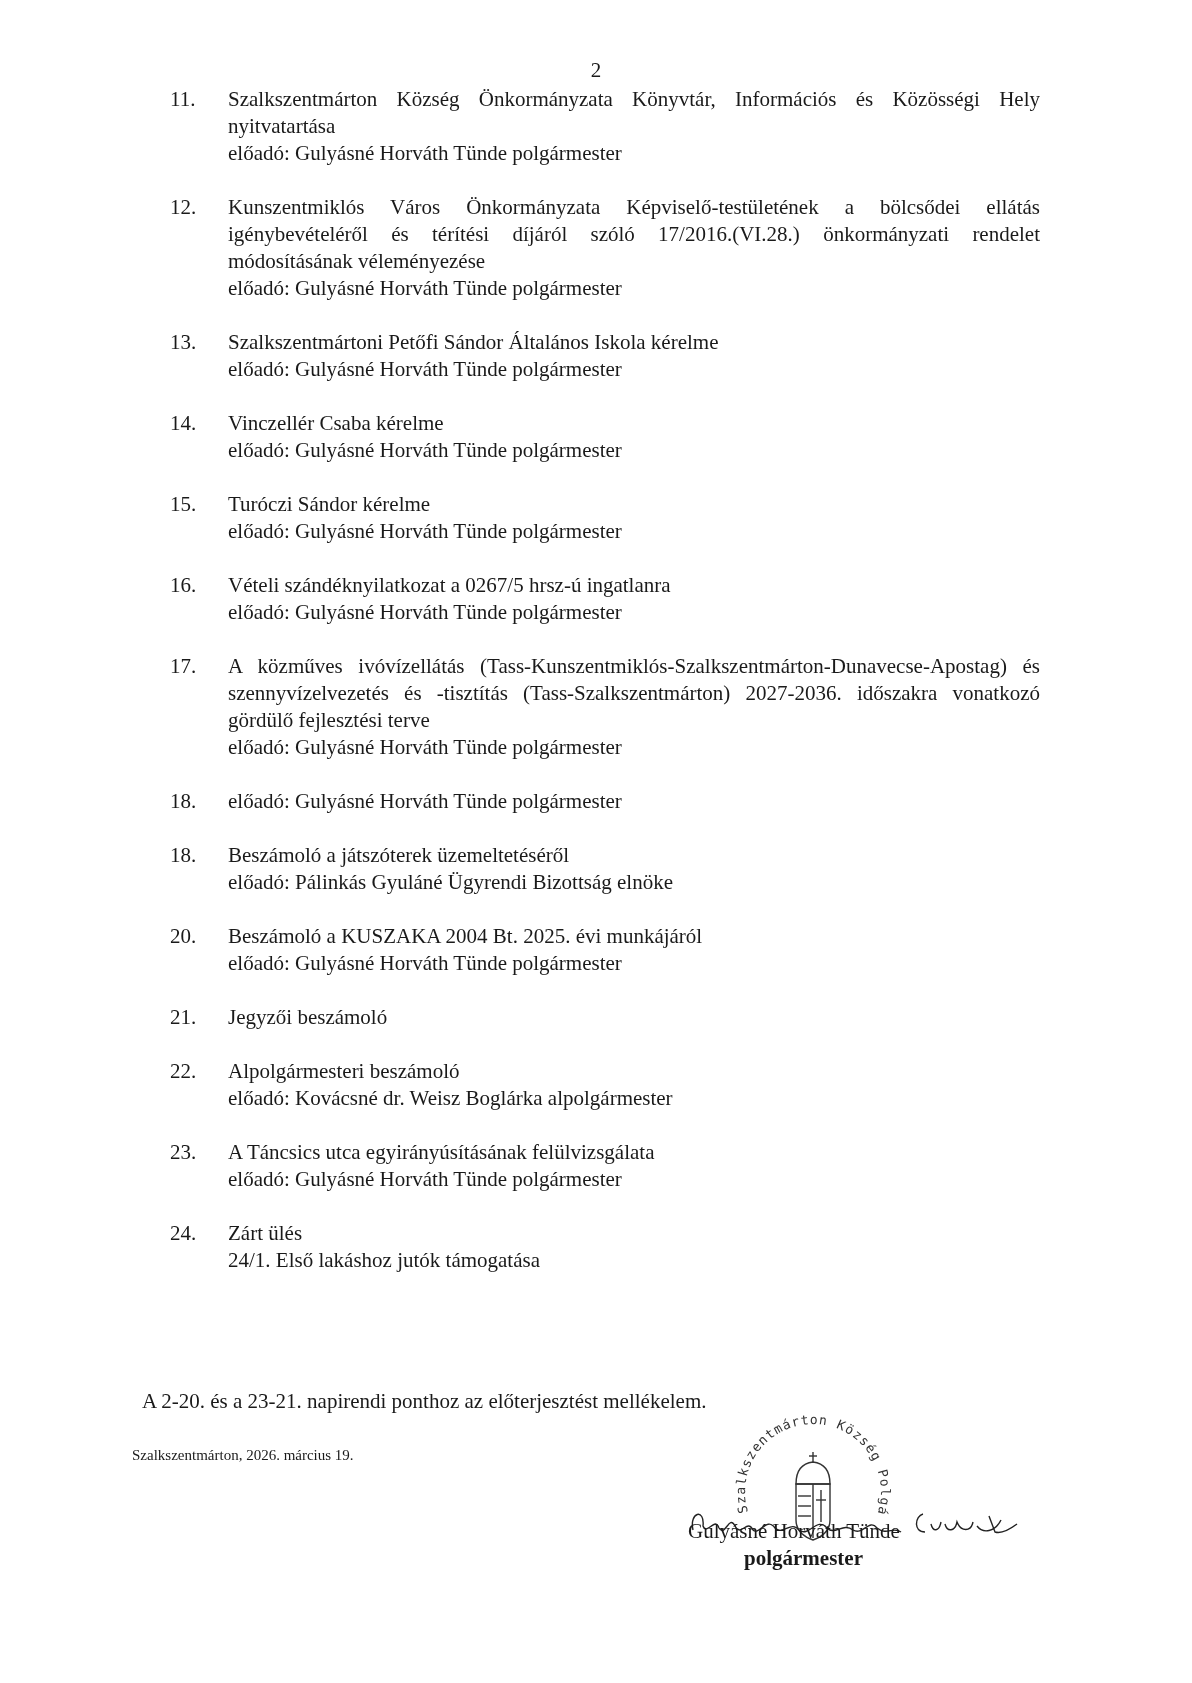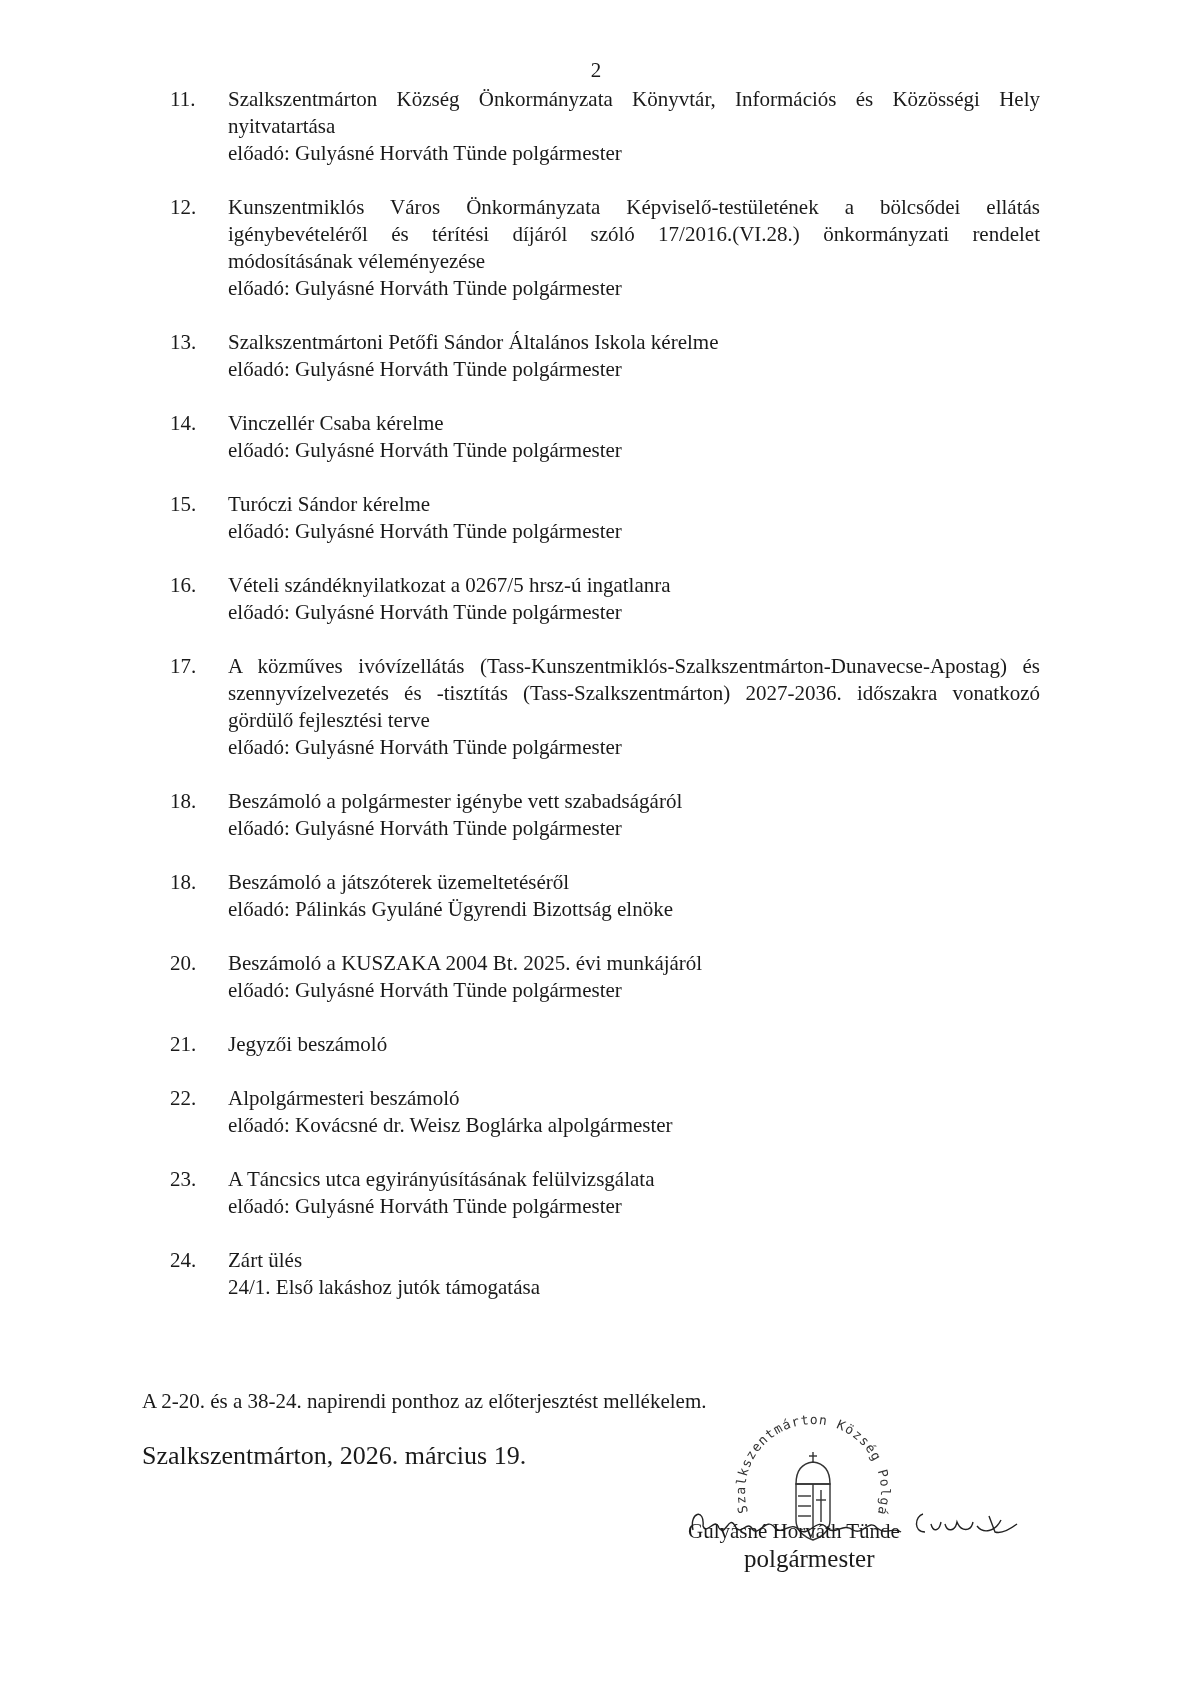--- a/index.html
+++ b/index.html
@@ -6,25 +6,25 @@
   body { width: 1192px; height: 1683px; position: relative; overflow: hidden;
          font-family: "Liberation Serif", "DejaVu Serif", serif; color: #1a1a1a; }
   .page-num { position: absolute; left: 0; width: 1192px; top: 58px; text-align: center; font-size: 21px; }
   .agenda { position: absolute; left: 170px; top: 86px; width: 870px; }
   .item { display: flex; margin-bottom: 27px; }
   .item .num { width: 58px; flex: none; font-size: 21px; line-height: 27px; }
   .item .body { flex: 1; font-size: 21px; line-height: 27px; }
   .item .title { text-align: justify; }
   .item .presenter { }
   .note { position: absolute; left: 142px; top: 1388px; font-size: 21px; line-height: 27px; }
-  .place-date { position: absolute; left: 142px; top: 1442px; font-size: 26px; line-height: 27px; text-align: right; }
+  .place-date { position: absolute; left: 132px; top: 1442px; font-size: 15px; line-height: 27px; text-align: right; }
   .stamp { position: absolute; left: 718px; top: 1392px; width: 190px; height: 190px; }
   .sig-script { position: absolute; left: 683px; top: 1502px; width: 340px; height: 40px; }
   .signer-name { position: absolute; left: 688px; top: 1518px; font-size: 21px; line-height: 27px; text-align: center; }
-  .signer-title { position: absolute; left: 744px; top: 1545px; font-size: 25px; line-height: 27px; }
+  .signer-title { position: absolute; left: 744px; top: 1545px; font-size: 21px; line-height: 27px; font-weight: bold; }
 </style>
 </head>
 <body>
 
 <div class="page-num">2</div>
 
 <div class="agenda">
   <div class="item">
     <div class="num">11.</div>
     <div class="body">
@@ -70,21 +70,20 @@
   <div class="item">
     <div class="num">17.</div>
     <div class="body">
         <div class="title">A közműves ivóvízellátás (Tass-Kunszentmiklós-Szalkszentmárton-Dunavecse-Apostag) és szennyvízelvezetés és -tisztítás (Tass-Szalkszentmárton) 2027-2036. időszakra vonatkozó gördülő fejlesztési terve</div>
         <div class="presenter">előadó: Gulyásné Horváth Tünde polgármester</div>
       </div>
   </div>
   <div class="item">
     <div class="num">18.</div>
     <div class="body">
-        <div class="title">Beszámoló a polgármester igénybe vett szabadságáról</div>
         <div class="presenter">előadó: Gulyásné Horváth Tünde polgármester</div>
       </div>
   </div>
   <div class="item">
     <div class="num">18.</div>
     <div class="body">
         <div class="title">Beszámoló a játszóterek üzemeltetéséről</div>
         <div class="presenter">előadó: Pálinkás Gyuláné Ügyrendi Bizottság elnöke</div>
       </div>
   </div>
@@ -117,21 +116,21 @@
   </div>
   <div class="item">
     <div class="num">24.</div>
     <div class="body">
         <div class="title">Zárt ülés</div>
         <div class="presenter">24/1. Első lakáshoz jutók támogatása</div>
       </div>
   </div>
 </div>
 
-<div class="note">A 2-20. és a 38-24. napirendi ponthoz az előterjesztést mellékelem.</div>
+<div class="note">A 2-20. és a 23-21. napirendi ponthoz az előterjesztést mellékelem.</div>
 <div class="place-date">Szalkszentmárton, 2026. március 19.</div>
 
 <svg class="stamp" viewBox="0 0 190 190">
   <defs>
     <path id="ringpath" d="M 30,120 A 68,68 0 1,1 160,120"></path>
   </defs>
   <text font-size="13" fill="#333" font-family="DejaVu Sans Mono, monospace" letter-spacing="1">
     <textPath href="#ringpath">Szalkszentmárton Község Polgármestere</textPath>
   </text>
   <g stroke="#333" fill="none" stroke-width="1.4">

